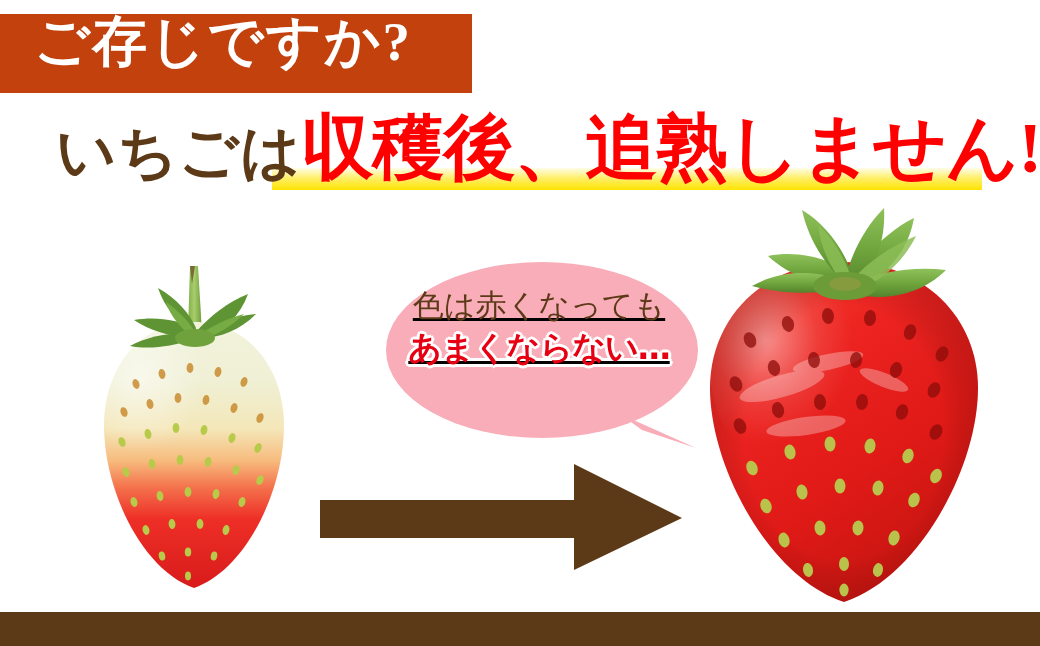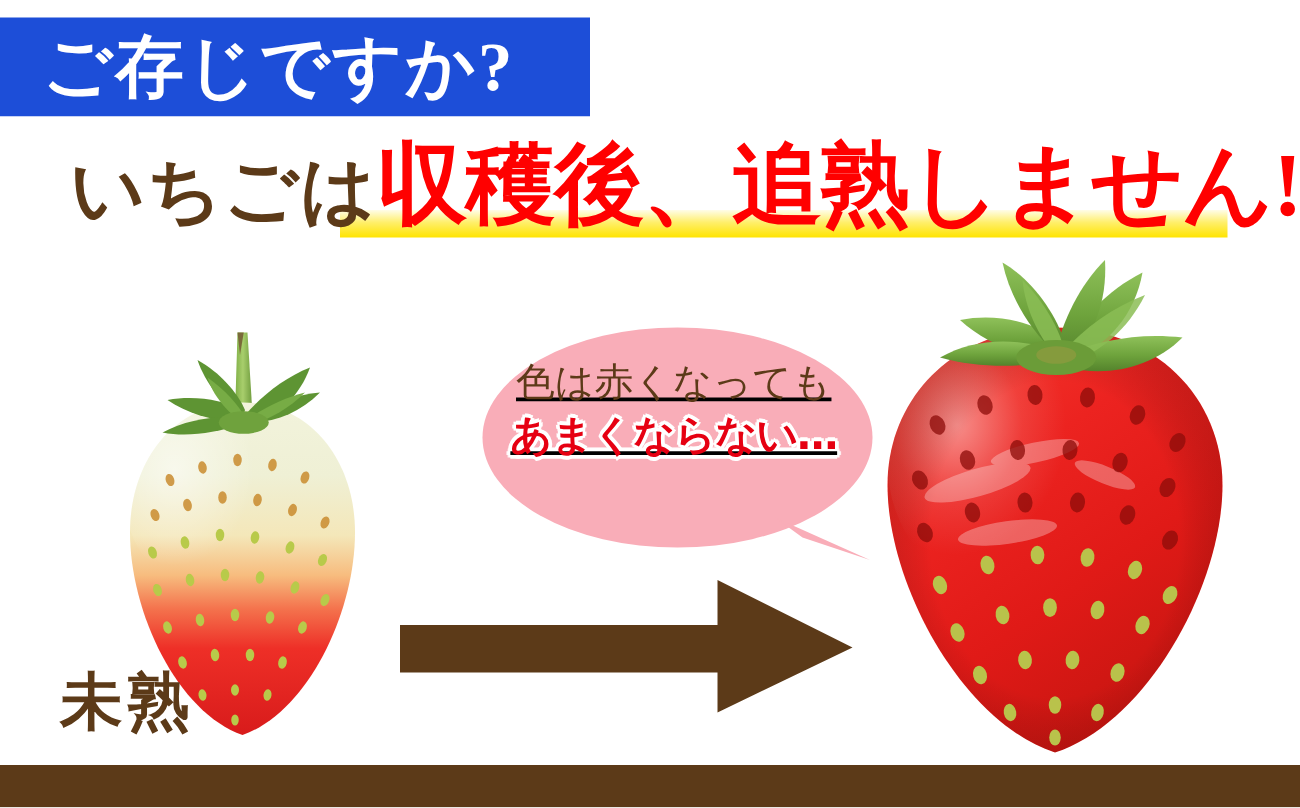--- a/index.html
+++ b/index.html
@@ -18,23 +18,22 @@
     overflow: hidden;
   }
 
   
   .header-banner {
     position: absolute;
     left: 0px;
     top: 14px;
     width: 472px;
     height: 79px;
-    background: #1d4ed8;
+    background: #c2410c;
     display: flex;
-    align-items: center;
     box-sizing: border-box;
     padding-left: 34px;
   }
   .header-banner-text {
     color: #ffffff;
     font-family: "Liberation Serif", "DejaVu Serif", serif;
     font-size: 55px;
     font-weight: 700;
     letter-spacing: 2px;
     line-height: 1;
@@ -395,17 +394,16 @@
     <svg class="bubble-svg" viewBox="0 0 330 195" xmlns="http://www.w3.org/2000/svg">
       <ellipse cx="158" cy="92" rx="156" ry="88" fill="#F9ADB8"></ellipse>
       <path d="M236 156 L312 190 L258 172 Z" fill="#F9ADB8"></path>
     </svg>
     <div class="bubble-text">
       <div class="bubble-line1">色は赤くなっても</div>
       <div class="bubble-line2">あまくならない…</div>
     </div>
   </div>
 
-  <div class="label-unripe">未熟</div>
 
   <div class="bottom-bar"></div>
 
 </div>
 
 </body></html>

